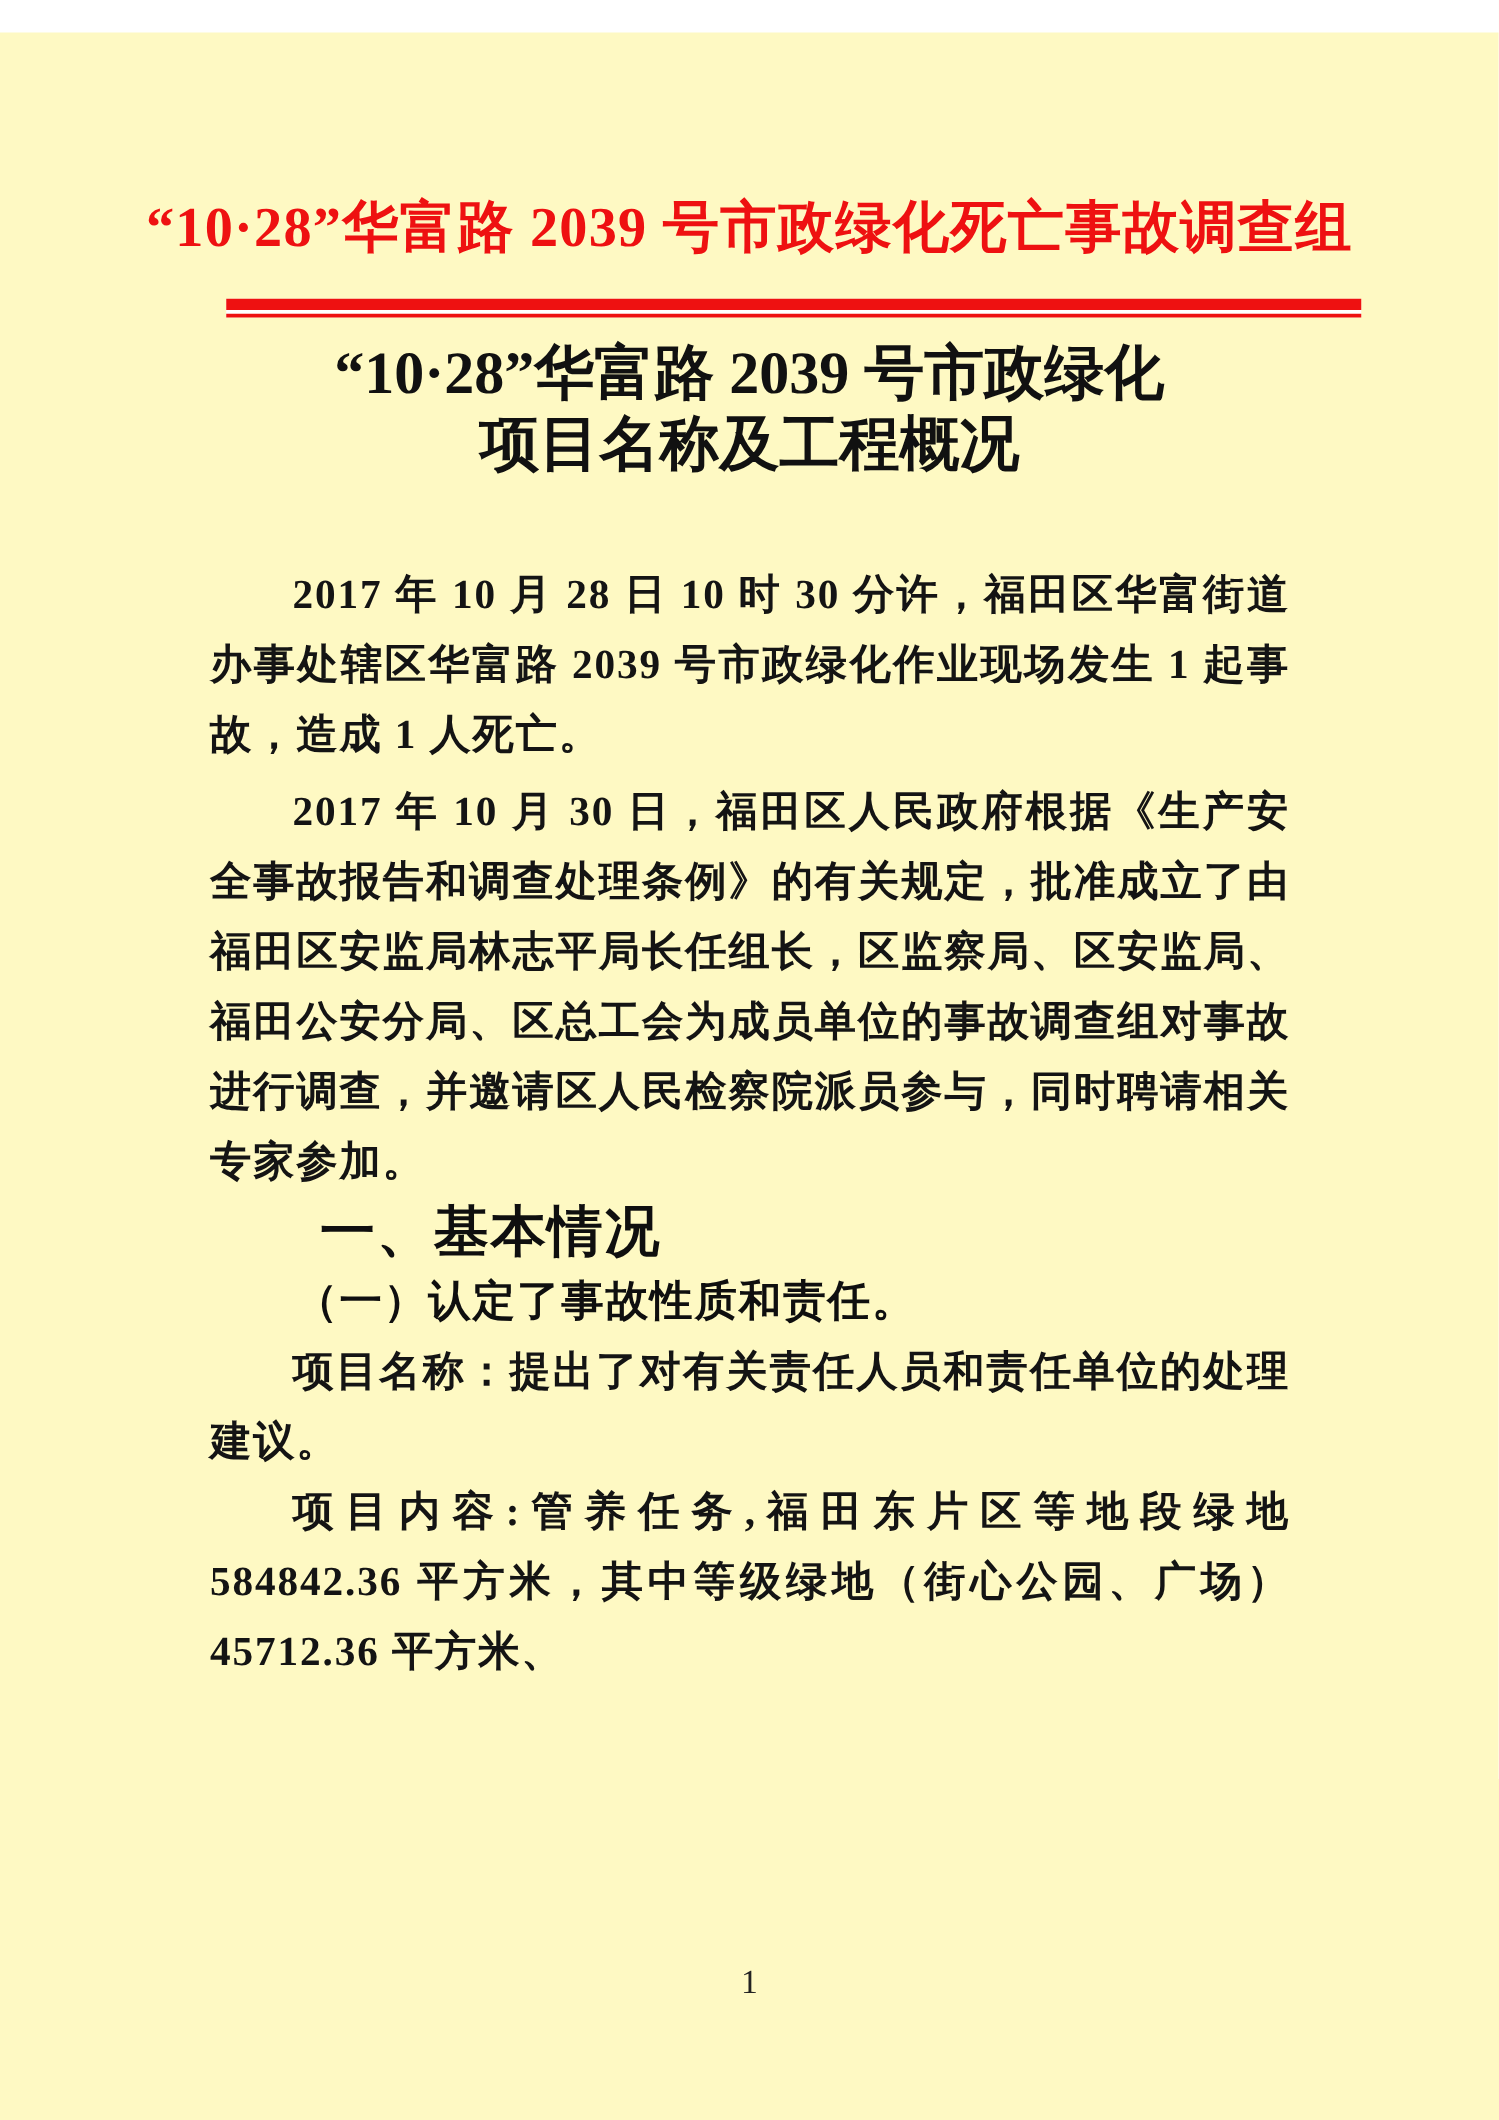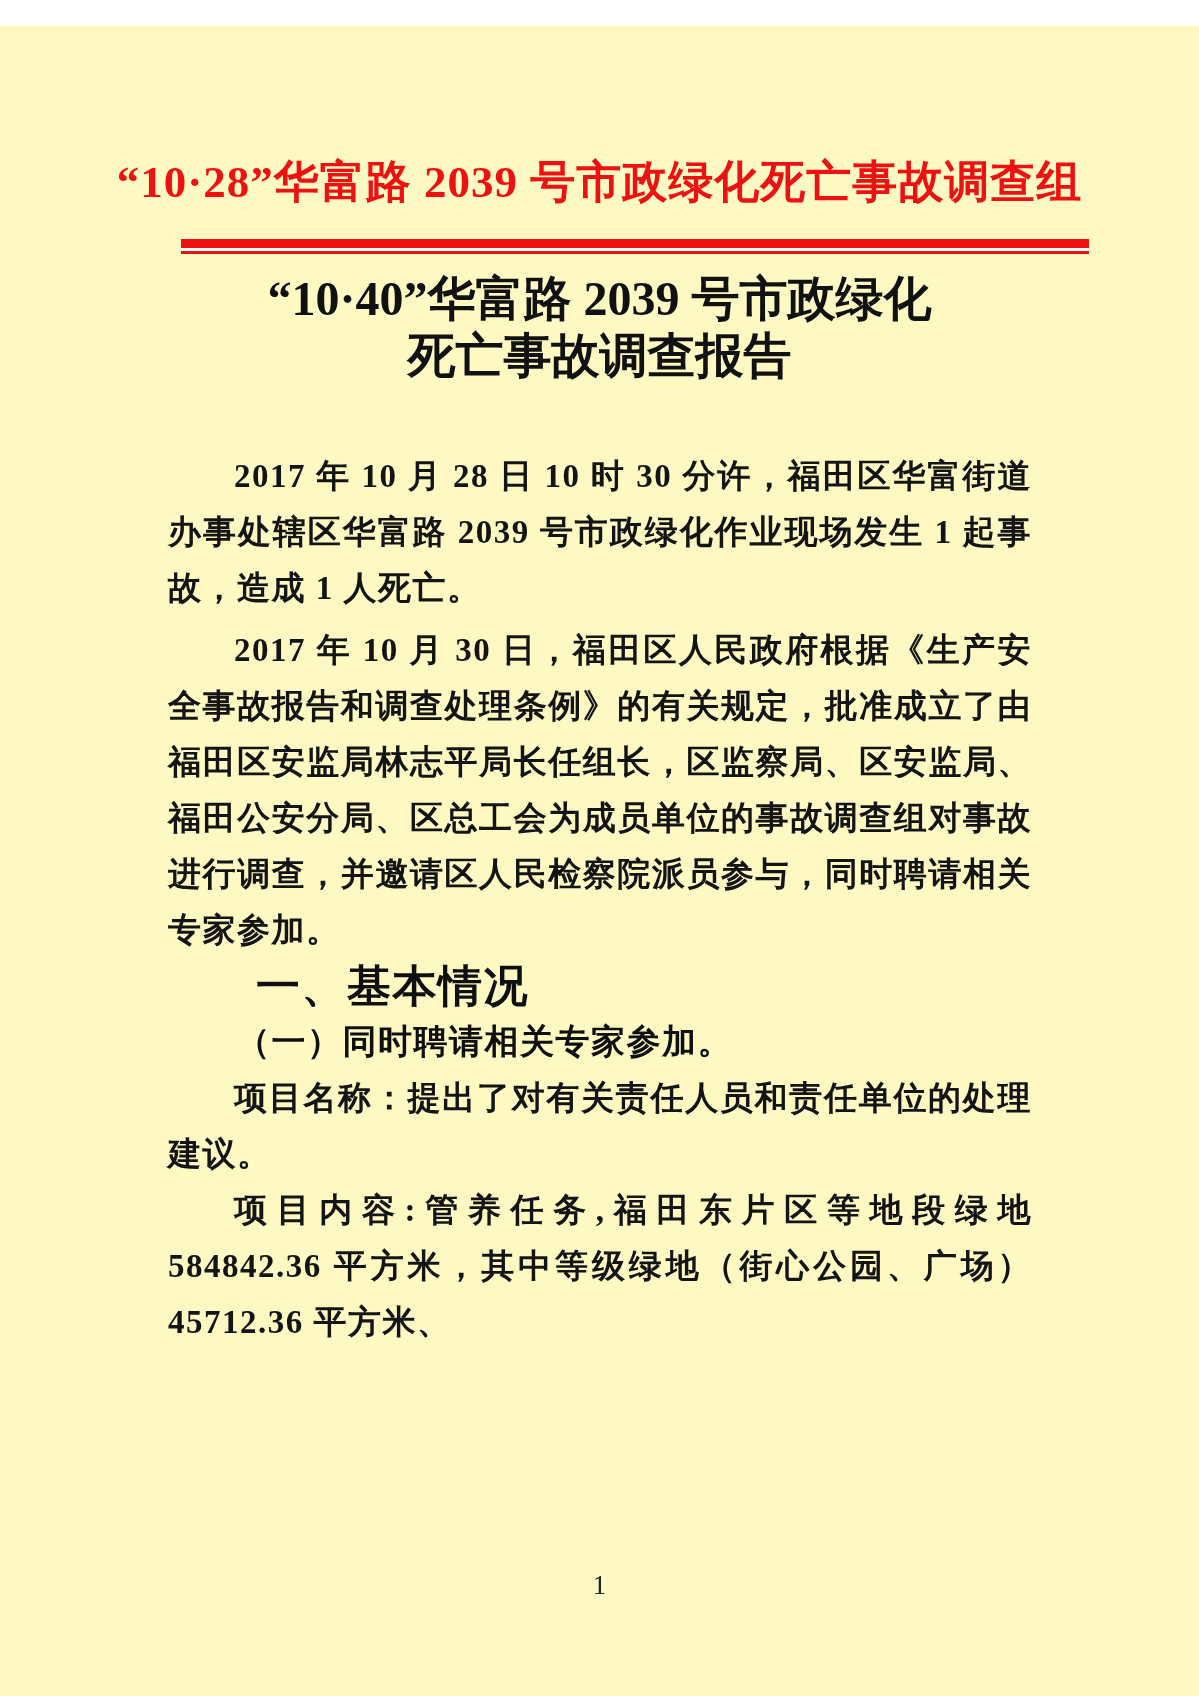--- a/index.html
+++ b/index.html
@@ -94,28 +94,28 @@
 </head>
 <body>
 
 <div class="page">
 
   <div class="banner" style="color: rgb(238, 17, 17); border-color: rgb(238, 17, 17);">“10·28”华富路 2039 号市政绿化死亡事故调查组</div>
 
   <div class="banner-rule" style="color: rgb(238, 17, 17); border-color: rgb(238, 17, 17);"></div>
 
   <h1 class="doc-title">
-    <span>“10·40”华富路 2039 号市政绿化</span><br>
-    <span>死亡事故调查报告</span>
+    <span>“10·28”华富路 2039 号市政绿化</span><br>
+    <span>项目名称及工程概况</span>
   </h1>
 
   <div class="content">
     <p class="para-1">2017 年 10 月 28 日 10 时 30 分许，福田区华富街道办事处辖区华富路 2039 号市政绿化作业现场发生 1 起事故，造成 1 人死亡。</p>
     <p class="para-2">2017 年 10 月 30 日，福田区人民政府根据《生产安全事故报告和调查处理条例》的有关规定，批准成立了由福田区安监局林志平局长任组长，区监察局、区安监局、福田公安分局、区总工会为成员单位的事故调查组对事故进行调查，并邀请区人民检察院派员参与，同时聘请相关专家参加。</p>
     <p class="heading-1">一、基本情况</p>
-    <p class="heading-2">（一）同时聘请相关专家参加。</p>
+    <p class="heading-2">（一）认定了事故性质和责任。</p>
     <p class="para-4">项目名称：提出了对有关责任人员和责任单位的处理建议。</p>
     <p class="para-5">项目内容:管养任务,福田东片区等地段绿地 584842.36 平方米，其中等级绿地（街心公园、广场）45712.36 平方米、</p>
   </div>
 
   <div class="page-number">1</div>
 
 </div>
 
 </body></html>

